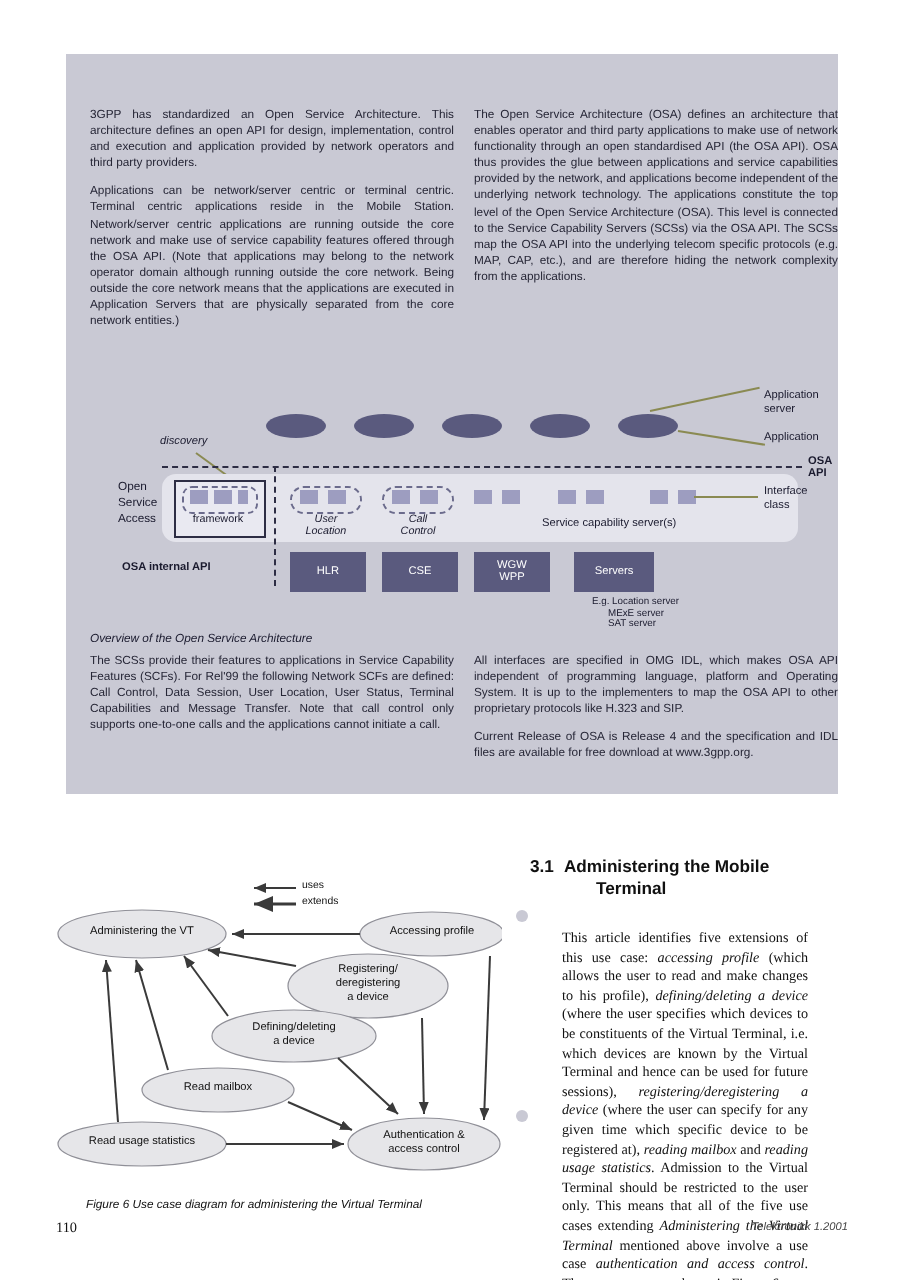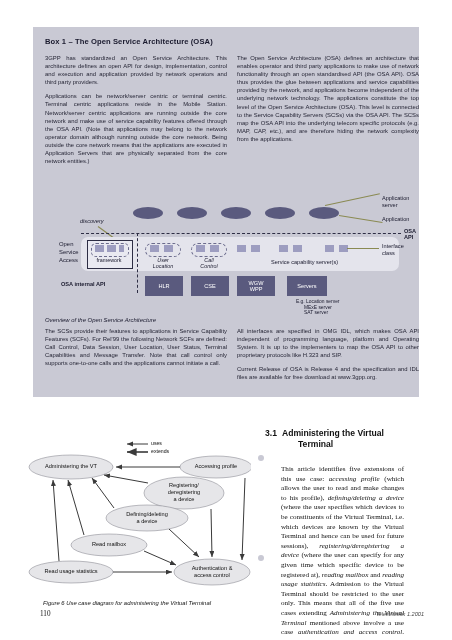--- a/index.html
+++ b/index.html
@@ -66,34 +66,33 @@
   .uccap{position:absolute;left:43px;top:600px;width:215px;font-size:5.9px;font-style:italic;color:#111;}
 
   
   .art{position:absolute;left:265px;top:428px;width:155px;}
   .art h2{margin:0 0 5px 0;font-size:8.6px;font-weight:bold;color:#111;line-height:10.5px;font-family:"Liberation Sans",sans-serif;}
   .art h2 .num{margin-right:5px;}
   .art p{margin:16px;font-family:"Liberation Serif",serif;font-size:7.1px;line-height:9.6px;color:#111;text-align:justify;}
   .art i{font-style:italic;}
 
   
-  .pageno{position:absolute;left:40px;top:610px;font-size:7.2px;color:#111;font-family:"Liberation Serif",serif;}
+  .pageno{position:absolute;left:28px;top:610px;font-size:7.2px;color:#111;font-family:"Liberation Serif",serif;}
   .journal{position:absolute;right:28px;top:611px;font-size:5.6px;font-style:italic;color:#444;}
 
   .sidebar-mark{position:absolute;left:258px;top:455px;width:6px;height:6px;border-radius:50%;background:#c9c9d4;}
   .sidebar-mark2{position:absolute;left:258px;top:555px;width:6px;height:6px;border-radius:50%;background:#c9c9d4;}
 </style>
 </head>
 <body>
 
 <div id="page">
 
   <div class="box1">
 
-    <div class="box1-title">Box 1 – The Open Service Architecture (OSA)</div>
 
     <div class="col colL txt-top">
       <p>3GPP has standardized an Open Service Architecture. This architecture defines an open API for design, implementation, control and execution and application provided by network operators and third party providers.</p>
       <p>Applications can be network/server centric or terminal centric. Terminal centric applications reside in the Mobile Station. Network/server centric applications are running outside the core network and make use of service capability features offered through the OSA API. (Note that applications may belong to the network operator domain although running outside the core network. Being outside the core network means that the applications are executed in Application Servers that are physically separated from the core network entities.)</p>
     </div>
 
     <div class="col colR txt-top">
       <p>The Open Service Architecture (OSA) defines an architecture that enables operator and third party applications to make use of network functionality through an open standardised API (the OSA API). OSA thus provides the glue between applications and service capabilities provided by the network, and applications become independent of the underlying network technology. The applications constitute the top level of the Open Service Architecture (OSA). This level is connected to the Service Capability Servers (SCSs) via the OSA API. The SCSs map the OSA API into the underlying telecom specific protocols (e.g. MAP, CAP, etc.), and are therefore hiding the network complexity from the applications.</p>
     </div>
 
@@ -261,21 +260,21 @@
     <div style="position:absolute;left:148px;top:140px;width:76px;text-align:center;font-size:5.6px;color:#111;line-height:7.2px;">
       <div>Authentication &amp;</div>
       <div>access control</div>
     </div>
   </div>
 
   <div class="uccap">Figure 6  Use case diagram for administering the Virtual Terminal</div>
 
   <div class="art">
     <h2>
-      <span class="num">3.1</span><span>Administering the Virtual</span><br>
+      <span class="num">3.1</span><span>Administering the Mobile</span><br>
       <span style="margin-left:33px;">Terminal</span>
     </h2>
     <p id="article-body"><span>This article identifies five extensions of this use case: </span><i>accessing profile </i><span>(which allows the user to read and make changes to his profile), </span><i>defining/deleting a device </i><span>(where the user specifies which devices to be constituents of the Virtual Terminal, i.e. which devices are known by the Virtual Terminal and hence can be used for future sessions), </span><i>registering/deregistering a device </i><span>(where the user can specify for any given time which specific device to be registered at), </span><i>reading mailbox </i><span>and </span><i>reading usage statistics</i><span>. Admission to the Virtual Terminal should be restricted to the user only. This means that all of the five use cases extending </span><i>Administering the Virtual Terminal </i><span>mentioned above involve a use case </span><i>authentication and access control</i><span>. These use cases are shown in Figure 6.</span></p>
   </div>
 
   <div class="sidebar-mark"></div>
   <div class="sidebar-mark2"></div>
 
   <div class="pageno">110</div>
   <div class="journal">Telektronikk 1.2001</div>

